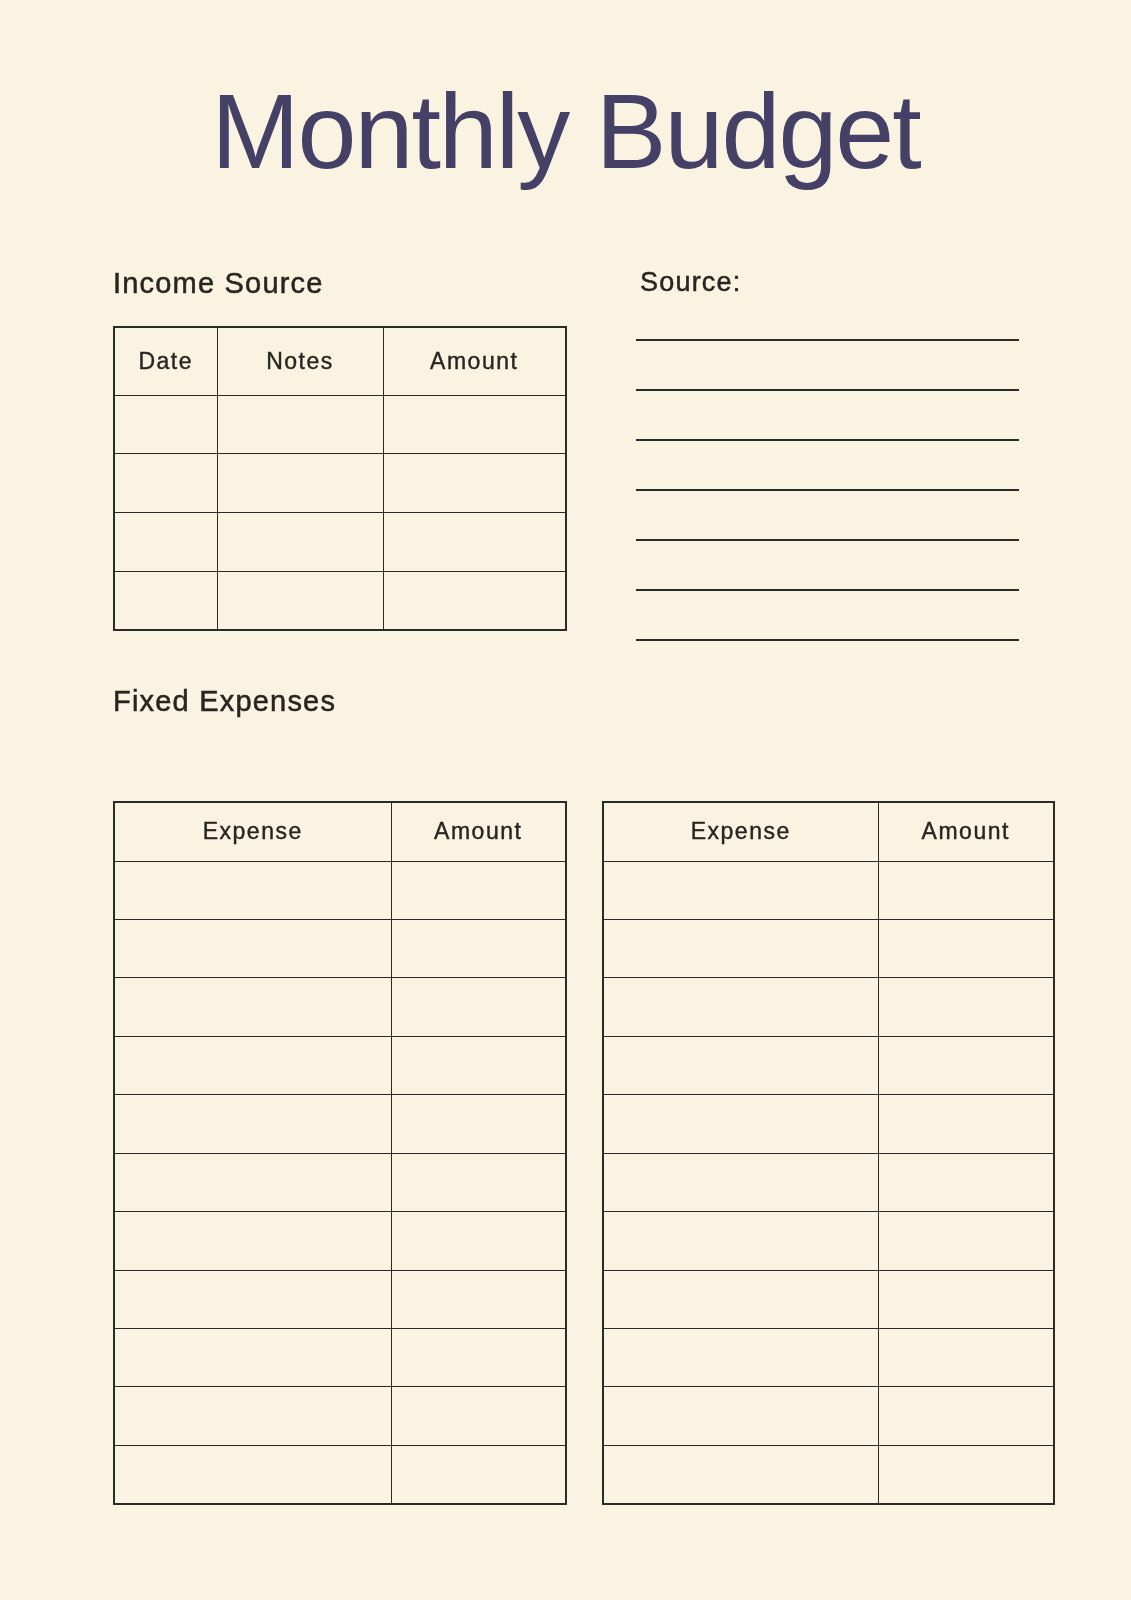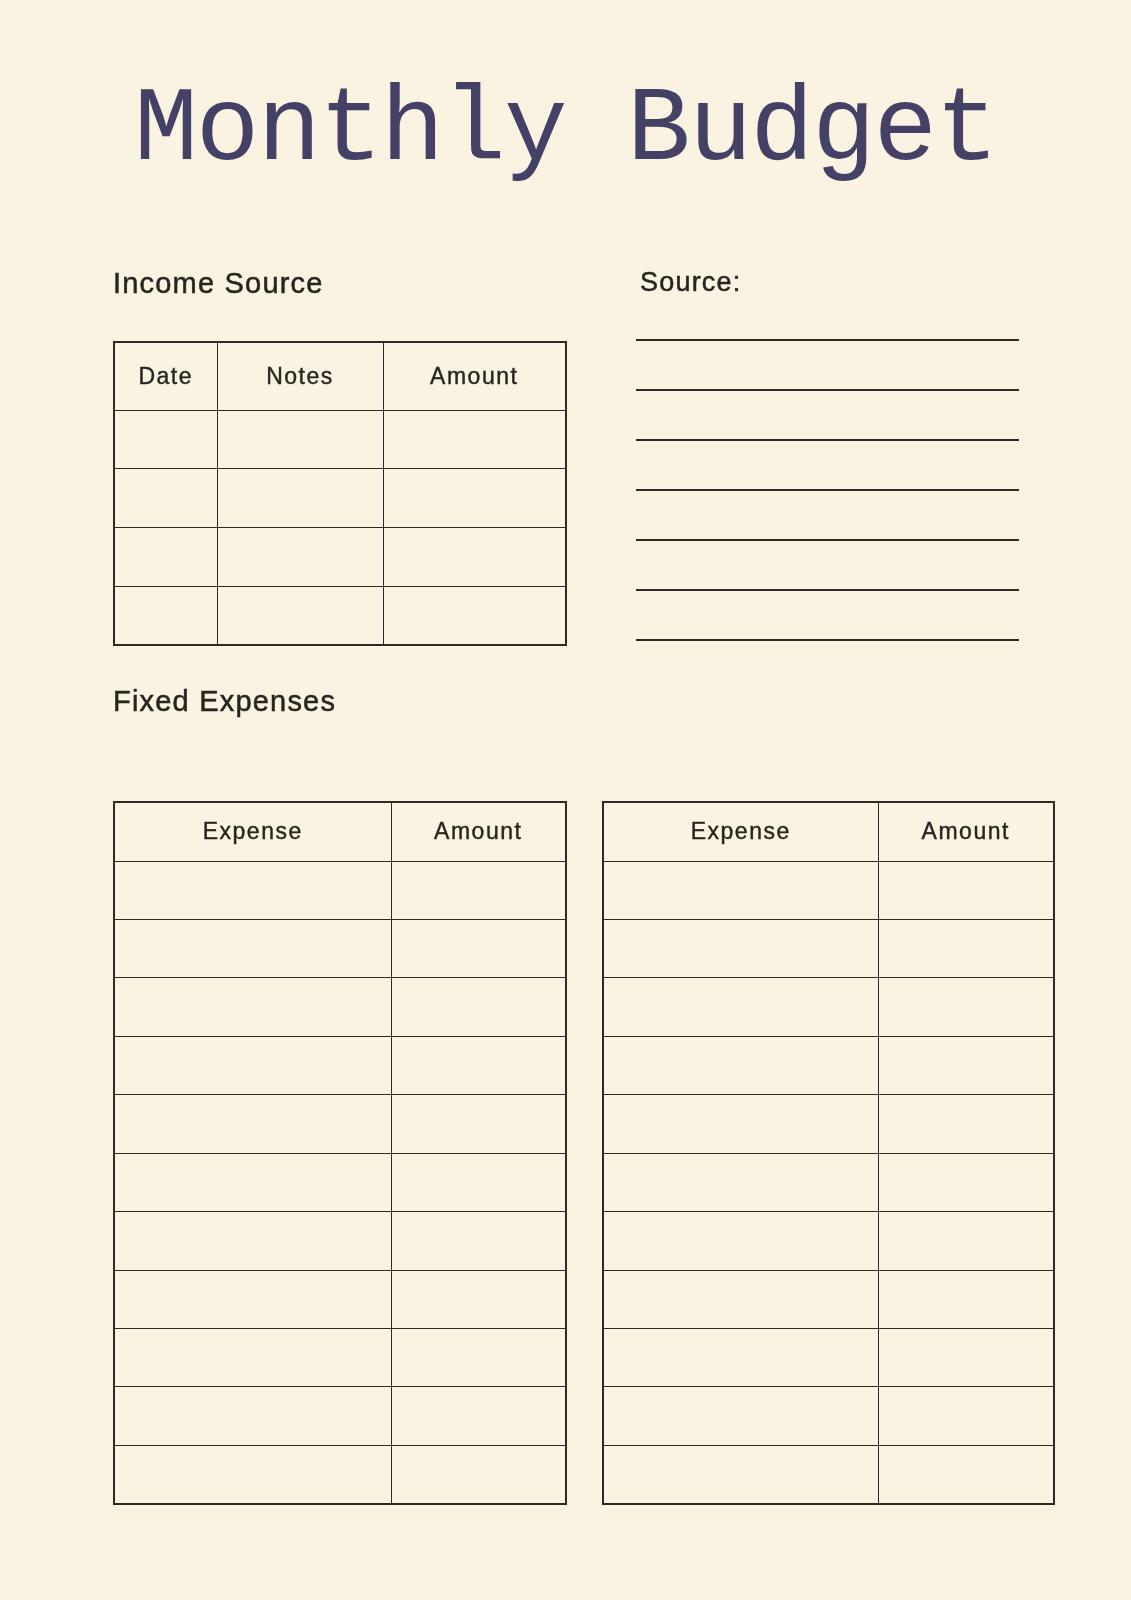--- a/index.html
+++ b/index.html
@@ -16,21 +16,21 @@
     color: var(--text, #26251F);
     overflow: hidden;
   }
   .title {
     position: absolute;
     top: 68px;
     left: 0;
     width: 100%;
     margin: 0;
     text-align: center;
-    font-family: Liberation Mono, monospace;
+    font-family: Liberation Sans, sans-serif;
     font-weight: 400;
     font-size: 106px;
     line-height: 1.2;
     letter-spacing: -2px;
     color: var(--title, #454166);
   }
   .heading {
     position: absolute;
     margin: 0;
     font-size: 29px;
@@ -57,21 +57,21 @@
     text-align: center;
     vertical-align: middle;
   }
   table.tbl th {
     font-size: 23px;
     font-weight: 500;
     letter-spacing: 1.5px;
     -webkit-text-stroke: 0.4px currentColor;
   }
 
-  .income-table { left: 113px; top: 341px; width: 452px; height: 303px; padding-left: 28px; }
+  .income-table { left: 113px; top: 326px; width: 452px; height: 303px; padding-left: 28px; }
   .income-table thead tr { height: 68px; }
   .income-table tbody tr { height: 58.8px; }
 
   .fixed-table { left: 113px; top: 801px; width: 452px; height: 702px; }
   .other-table { left: 602px; top: 801px; width: 451px; height: 702px; }
   .fixed-table thead tr, .other-table thead tr { height: 59px; }
   .fixed-table tbody tr, .other-table tbody tr { height: 58.45px; }
 
   .notes-lines {
     position: absolute;

